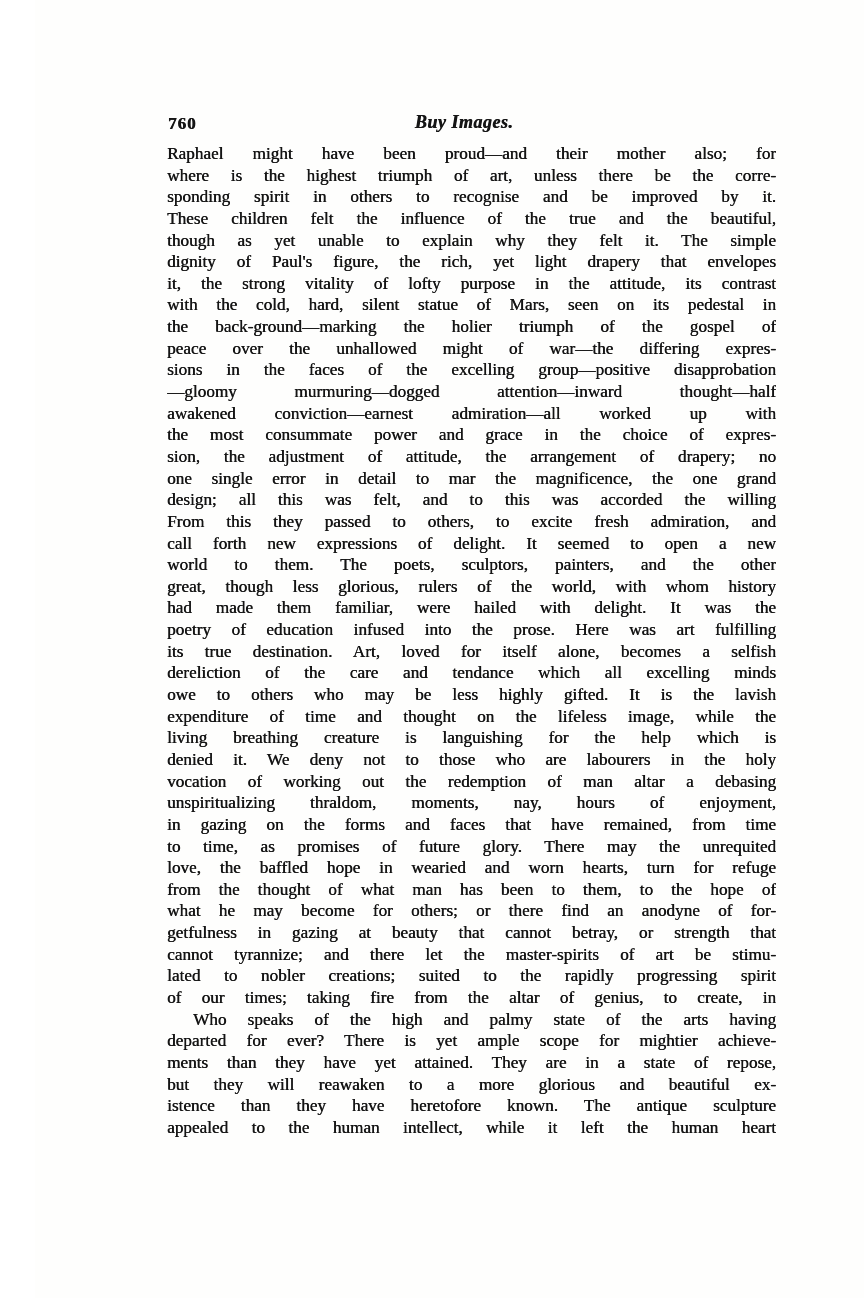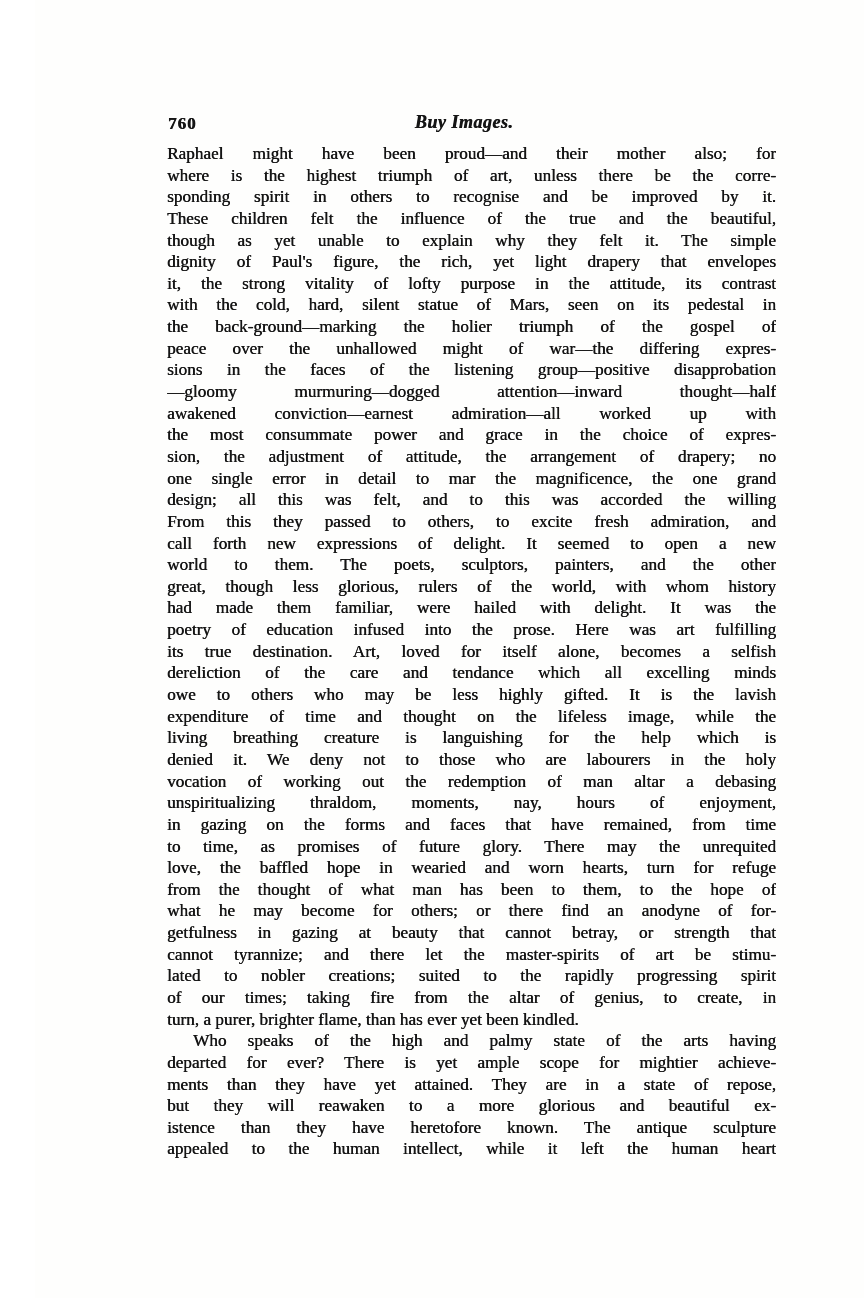--- a/index.html
+++ b/index.html
@@ -82,21 +82,21 @@
       <div class="line">Raphael might have been proud—and their mother also; for</div>
       <div class="line">where is the highest triumph of art, unless there be the corre-</div>
       <div class="line">sponding spirit in others to recognise and be improved by it.</div>
       <div class="line">These children felt the influence of the true and the beautiful,</div>
       <div class="line">though as yet unable to explain why they felt it. The simple</div>
       <div class="line">dignity of Paul's figure, the rich, yet light drapery that envelopes</div>
       <div class="line">it, the strong vitality of lofty purpose in the attitude, its contrast</div>
       <div class="line">with the cold, hard, silent statue of Mars, seen on its pedestal in</div>
       <div class="line">the back-ground—marking the holier triumph of the gospel of</div>
       <div class="line">peace over the unhallowed might of war—the differing expres-</div>
-      <div class="line">sions in the faces of the listening group—positive disapprobation</div>
+      <div class="line">sions in the faces of the excelling group—positive disapprobation</div>
       <div class="line">—gloomy murmuring—dogged attention—inward thought—half</div>
       <div class="line">awakened conviction—earnest admiration—all worked up with</div>
       <div class="line">the most consummate power and grace in the choice of expres-</div>
       <div class="line">sion, the adjustment of attitude, the arrangement of drapery; no</div>
       <div class="line">one single error in detail to mar the magnificence, the one grand</div>
       <div class="line">design; all this was felt, and to this was accorded the willing</div>
       <div class="line">From this they passed to others, to excite fresh admiration, and</div>
       <div class="line">call forth new expressions of delight. It seemed to open a new</div>
       <div class="line">world to them. The poets, sculptors, painters, and the other</div>
       <div class="line">great, though less glorious, rulers of the world, with whom history</div>
@@ -112,21 +112,20 @@
       <div class="line">unspiritualizing thraldom, moments, nay, hours of enjoyment,</div>
       <div class="line">in gazing on the forms and faces that have remained, from time</div>
       <div class="line">to time, as promises of future glory. There may the unrequited</div>
       <div class="line">love, the baffled hope in wearied and worn hearts, turn for refuge</div>
       <div class="line">from the thought of what man has been to them, to the hope of</div>
       <div class="line">what he may become for others; or there find an anodyne of for-</div>
       <div class="line">getfulness in gazing at beauty that cannot betray, or strength that</div>
       <div class="line">cannot tyrannize; and there let the master-spirits of art be stimu-</div>
       <div class="line">lated to nobler creations; suited to the rapidly progressing spirit</div>
       <div class="line">of our times; taking fire from the altar of genius, to create, in</div>
-      <div class="line para-end">turn, a purer, brighter flame, than has ever yet been kindled.</div>
       <div class="line indent">Who speaks of the high and palmy state of the arts having</div>
       <div class="line">departed for ever? There is yet ample scope for mightier achieve-</div>
       <div class="line">ments than they have yet attained. They are in a state of repose,</div>
       <div class="line">but they will reawaken to a more glorious and beautiful ex-</div>
       <div class="line">istence than they have heretofore known. The antique sculpture</div>
       <div class="line">appealed to the human intellect, while it left the human heart</div>
     </main>
 </div>
 
 </body></html>

